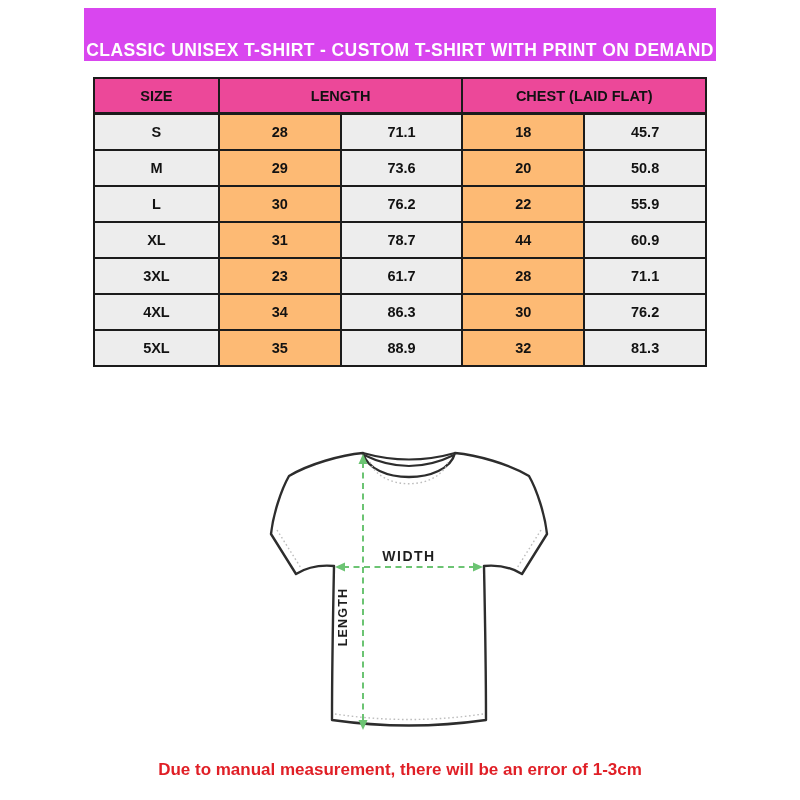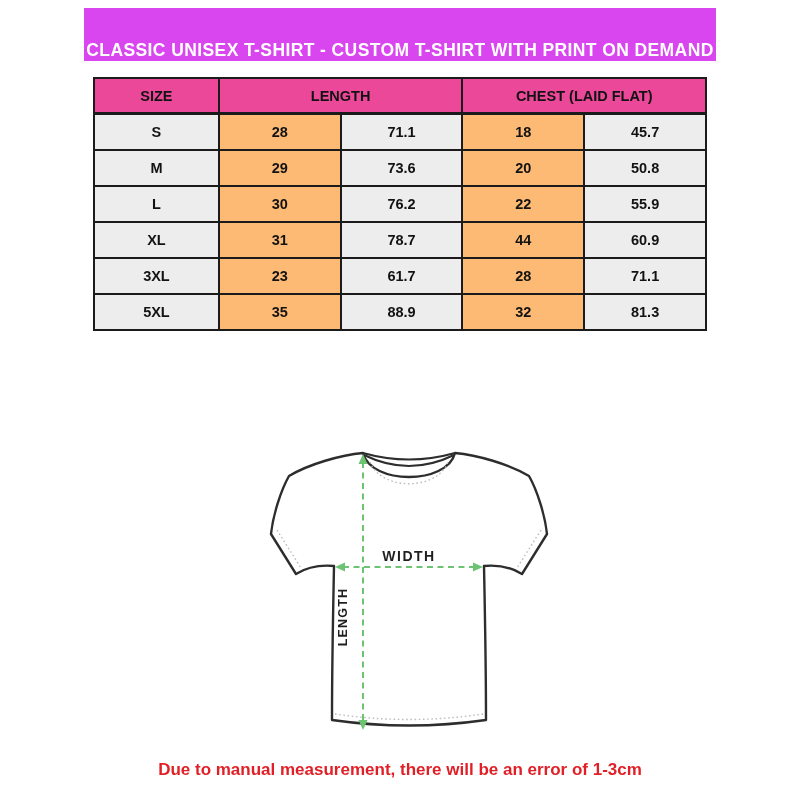--- a/index.html
+++ b/index.html
@@ -82,20 +82,27 @@
           <td class="col-gray">60.9</td>
         </tr>
         <tr>
           <td class="col-gray">3XL</td>
           <td class="col-white">23</td>
           <td class="col-gray">61.7</td>
           <td class="col-white">28</td>
           <td class="col-gray">71.1</td>
         </tr>
         <tr>
+          <td class="col-gray">4XL</td>
+          <td class="col-white">34</td>
+          <td class="col-gray">86.3</td>
+          <td class="col-white">30</td>
+          <td class="col-gray">76.2</td>
+        </tr>
+        <tr>
           <td class="col-gray">5XL</td>
           <td class="col-white">35</td>
           <td class="col-gray">88.9</td>
           <td class="col-white">32</td>
           <td class="col-gray">81.3</td>
         </tr>
       </tbody>
   </table>
 </div>
 

